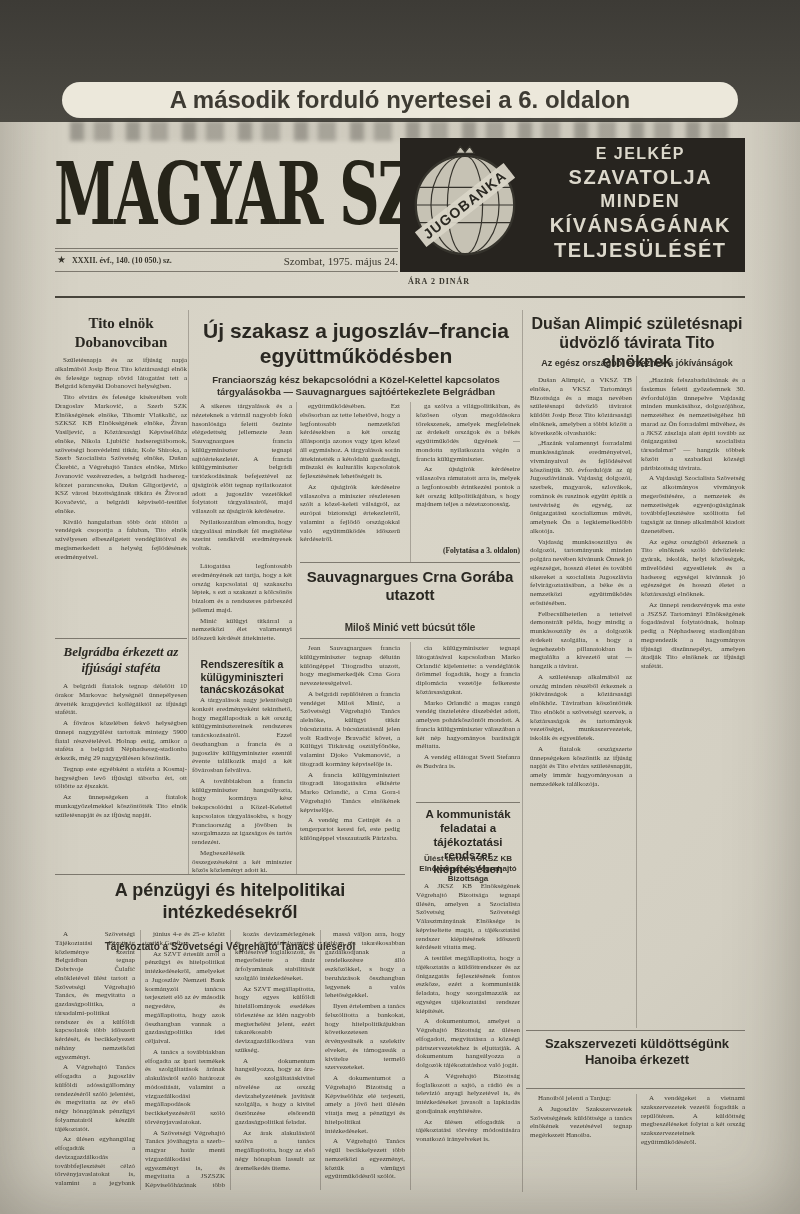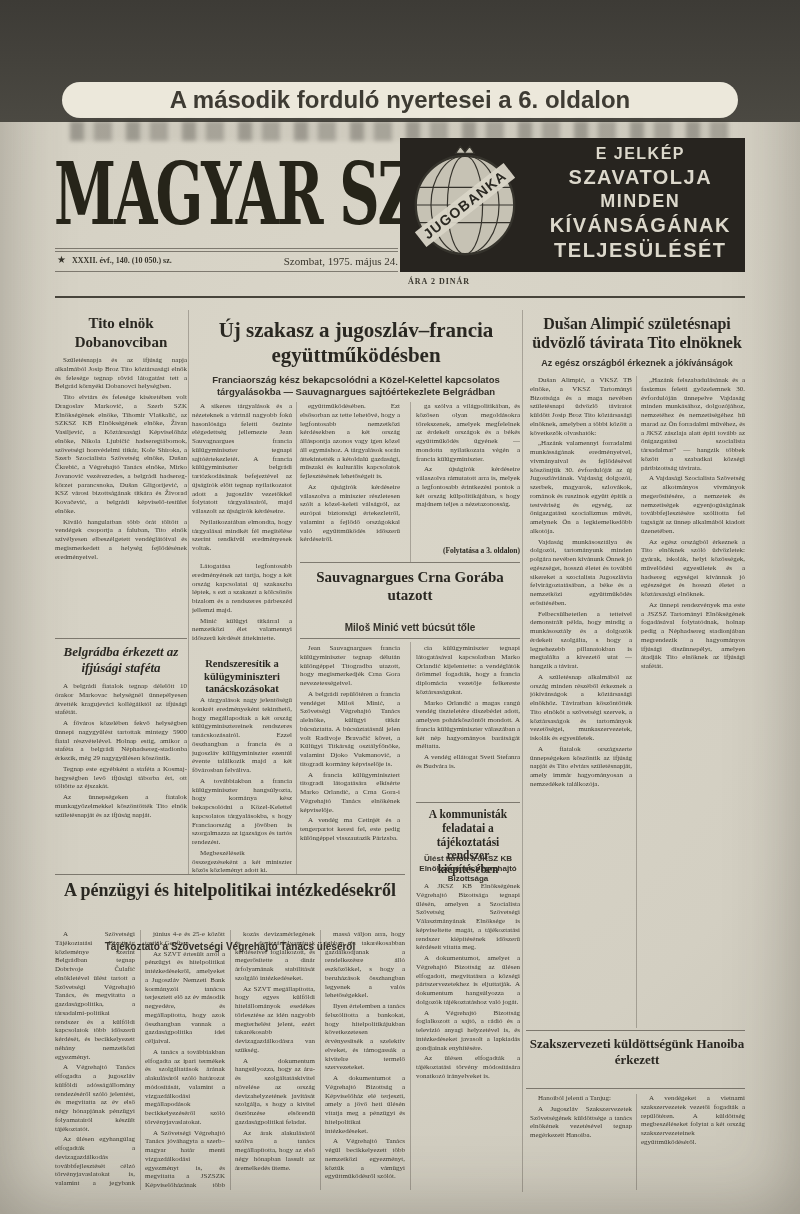--- a/index.html
+++ b/index.html
@@ -23,21 +23,21 @@
     font-weight:700;color:#dcd8cb;letter-spacing:1.5px;line-height:1;}
   .promo-lines div{margin-bottom:5px;}
   .pl1{font-size:16px;} .pl2{font-size:20px;} .pl3{font-size:18px;} .pl4{font-size:20px;} .pl5{font-size:20px;}
   .hrule{background:rgba(52,48,40,.55);height:1px;}
   .hrule2{background:#47443b;height:2px;}
   .vrule{background:rgba(52,48,40,.3);width:1px;}
   .issue{font-size:8px;font-weight:700;}
   .star{font-size:10px;color:#37342c;}
   .date{font-size:11px;}
   .price{font-size:8px;font-weight:700;letter-spacing:1px;}
-  .h-main{font-family:Liberation Serif, serif;font-weight:700;color:#2a2822;text-align:center;line-height:1.2;}
+  .h-main{font-family:Liberation Sans, sans-serif;font-weight:700;color:#2a2822;text-align:center;line-height:1.2;}
   .h-serif{font-family:"Liberation Serif",serif;font-weight:700;color:#2a2822;text-align:center;line-height:1.25;}
   .subhead{font-family:"Liberation Sans",sans-serif;font-weight:700;color:#34312a;text-align:center;line-height:1.25;}
   .body-text{font-size:7px;line-height:1.25;text-align:justify;color:#3a372e;overflow:hidden;}
   .body-text p{margin:0 0 2px;text-indent:8px;}
   .cont{font-size:7.5px;font-weight:700;text-align:right;color:#2d2a23;}
 </style>
 </head>
 <body>
 
 <div class="page">
@@ -146,20 +146,21 @@
       <p>cia külügyminiszter tegnapi látogatásával kapcsolatban Marko Orlandić kijelentette: a vendéglátók örömmel fogadták, hogy a francia diplomácia vezetője felkereste köztársaságukat.</p>
       <p>Marko Orlandić a magas rangú vendég tiszteletére díszebédet adott, amelyen pohárköszöntőt mondott. A francia külügyminiszter válaszában a két nép hagyományos barátságát méltatta.</p>
       <p>A vendég ellátogat Sveti Stefanra és Budvára is.</p>
     </div>
 
   <div class="abs hrule" style="left:416px;top:802px;width:104px;"></div>
   <div class="abs h-main" style="left:416px;top:808px;width:104px;font-size:11.5px;">A kommunisták feladatai a tájékoztatási rendszer kiépítésében</div>
   <div class="abs subhead" style="left:416px;top:854px;width:104px;font-size:8px;">Ülést tartott a JKSZ KB Elnökségének Végrehajtó Bizottsága</div>
   <div class="abs body-text" style="left:416px;top:882px;width:104px;height:308px;">
       <p>A JKSZ KB Elnökségének Végrehajtó Bizottsága tegnapi ülésén, amelyen a Szocialista Szövetség Szövetségi Választmányának Elnöksége is képviseltette magát, a tájékoztatási rendszer kiépítésének időszerű kérdéseit vitatta meg.</p>
+      <p>A testület megállapította, hogy a tájékoztatás a küldöttrendszer és az önigazgatás fejlesztésének fontos eszköze, ezért a kommunisták feladata, hogy szorgalmazzák az egységes tájékoztatási rendszer kiépítését.</p>
       <p>A dokumentumot, amelyet a Végrehajtó Bizottság az ülésen elfogadott, megvitatásra a községi pártszervezetekhez is eljuttatják. A dokumentum hangsúlyozza a dolgozók tájékoztatáshoz való jogát.</p>
       <p>A Végrehajtó Bizottság foglalkozott a sajtó, a rádió és a televízió anyagi helyzetével is, és intézkedéseket javasolt a lapkiadás gondjainak enyhítésére.</p>
       <p>Az ülésen elfogadták a tájékoztatási törvény módosítására vonatkozó irányelveket is.</p>
     </div>
 
   <div class="abs h-main" style="left:528px;top:314px;width:218px;font-size:16px;">Dušan Alimpić születésnapi üdvözlő távirata Tito elnöknek</div>
   <div class="abs subhead" style="left:528px;top:358px;width:218px;font-size:9px;">Az egész országból érkeznek a jókívánságok</div>
   <div class="abs body-text" style="left:530px;top:376px;width:102px;height:650px;">
       <p>Dušan Alimpić, a VKSZ TB elnöke, a VKSZ Tartományi Bizottsága és a maga nevében születésnapi üdvözlő táviratot küldött Josip Broz Tito köztársasági elnöknek, amelyben a többi között a következők olvashatók:</p>
       <p>„Hazánk valamennyi forradalmi munkásságának eredményeivel, vívmányaival és fejlődésével köszöntjük 30. évfordulóját az új Jugoszláviának. Vajdaság dolgozói, szerbek, magyarok, szlovákok, románok és ruszinok együtt építik a testvériség és egység, az önigazgatású szocializmus művét, amelynek Ön a legkiemelkedőbb alkotója.</p>

